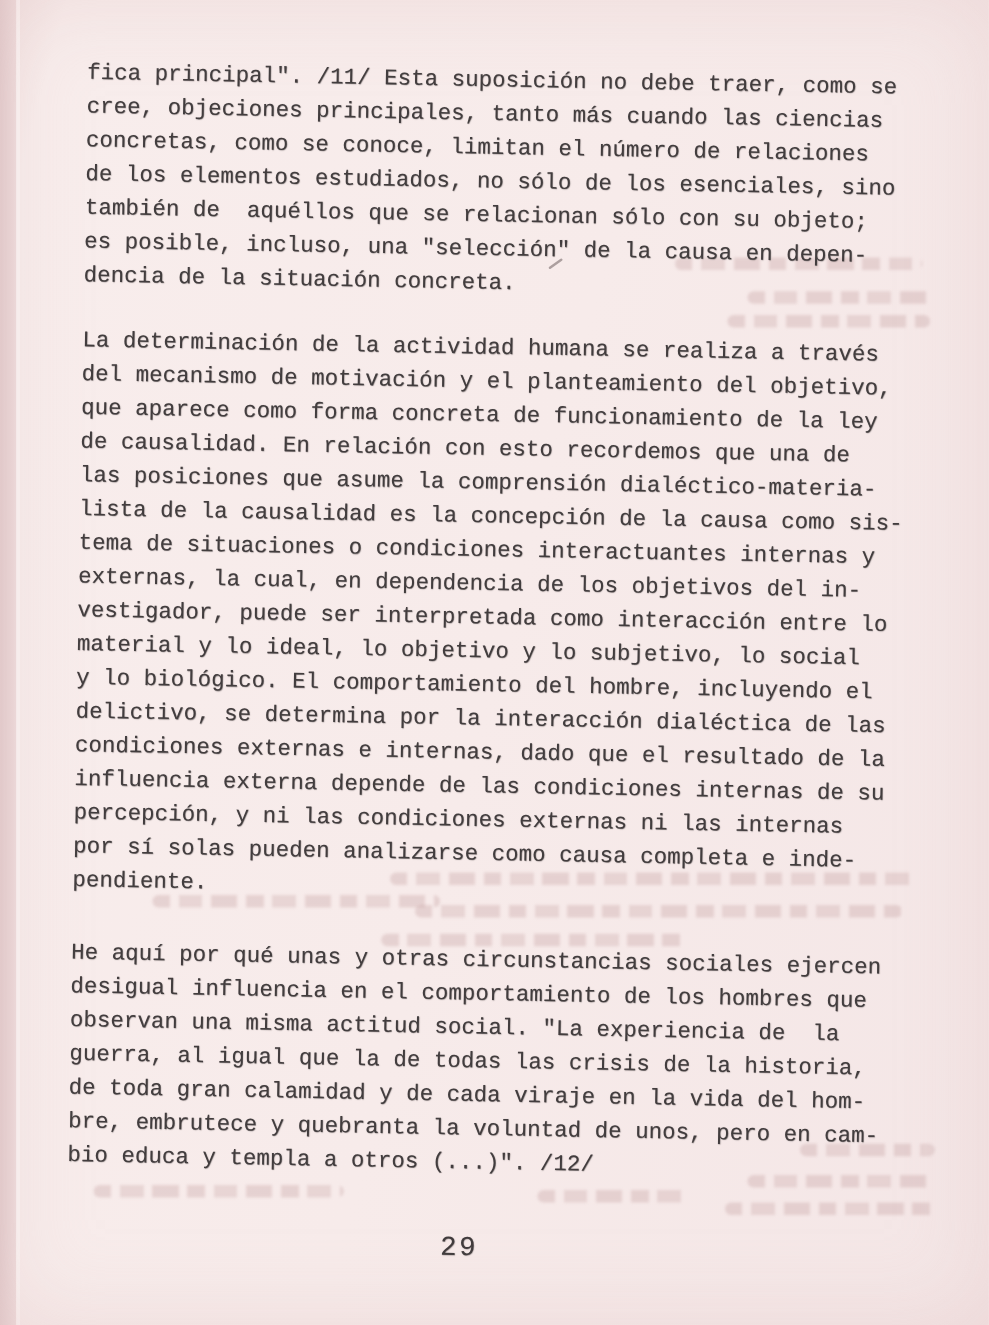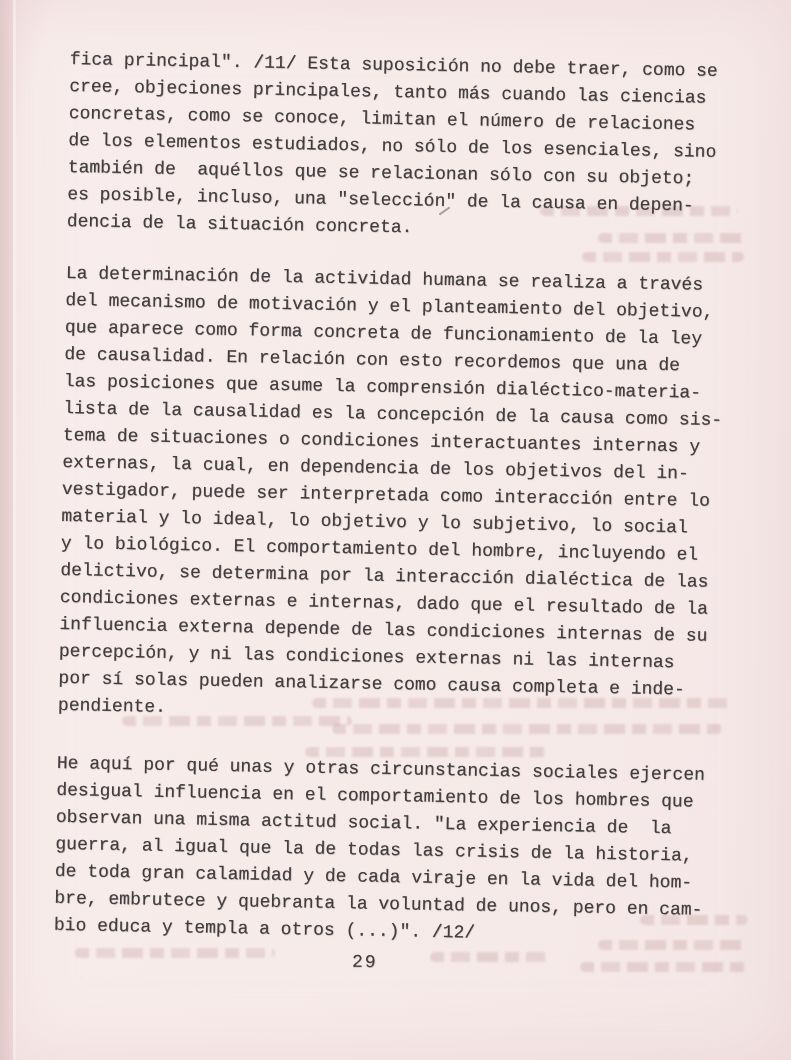--- a/index.html
+++ b/index.html
@@ -54,23 +54,23 @@
     z-index: 3;
   }
   .para {
     white-space: pre;
   }
   .gap-a { margin-top: 25px; }
   .gap-b { margin-top: 31px; }
   .page-number {
     position: absolute;
     left: 352px;
-    top: 952px;
+    top: 986px;
     font-family: "Liberation Mono", "DejaVu Sans Mono", monospace;
-    font-size: 18px;
+    font-size: 22px;
     letter-spacing: 2px;
     color: #403b3c;
     text-shadow: 0.4px 0.4px 0.8px rgba(66, 58, 58, 0.5);
     transform: rotate(0.6deg);
     z-index: 3;
   }
   
   .bleed {
     position: absolute;
     height: 10px;

